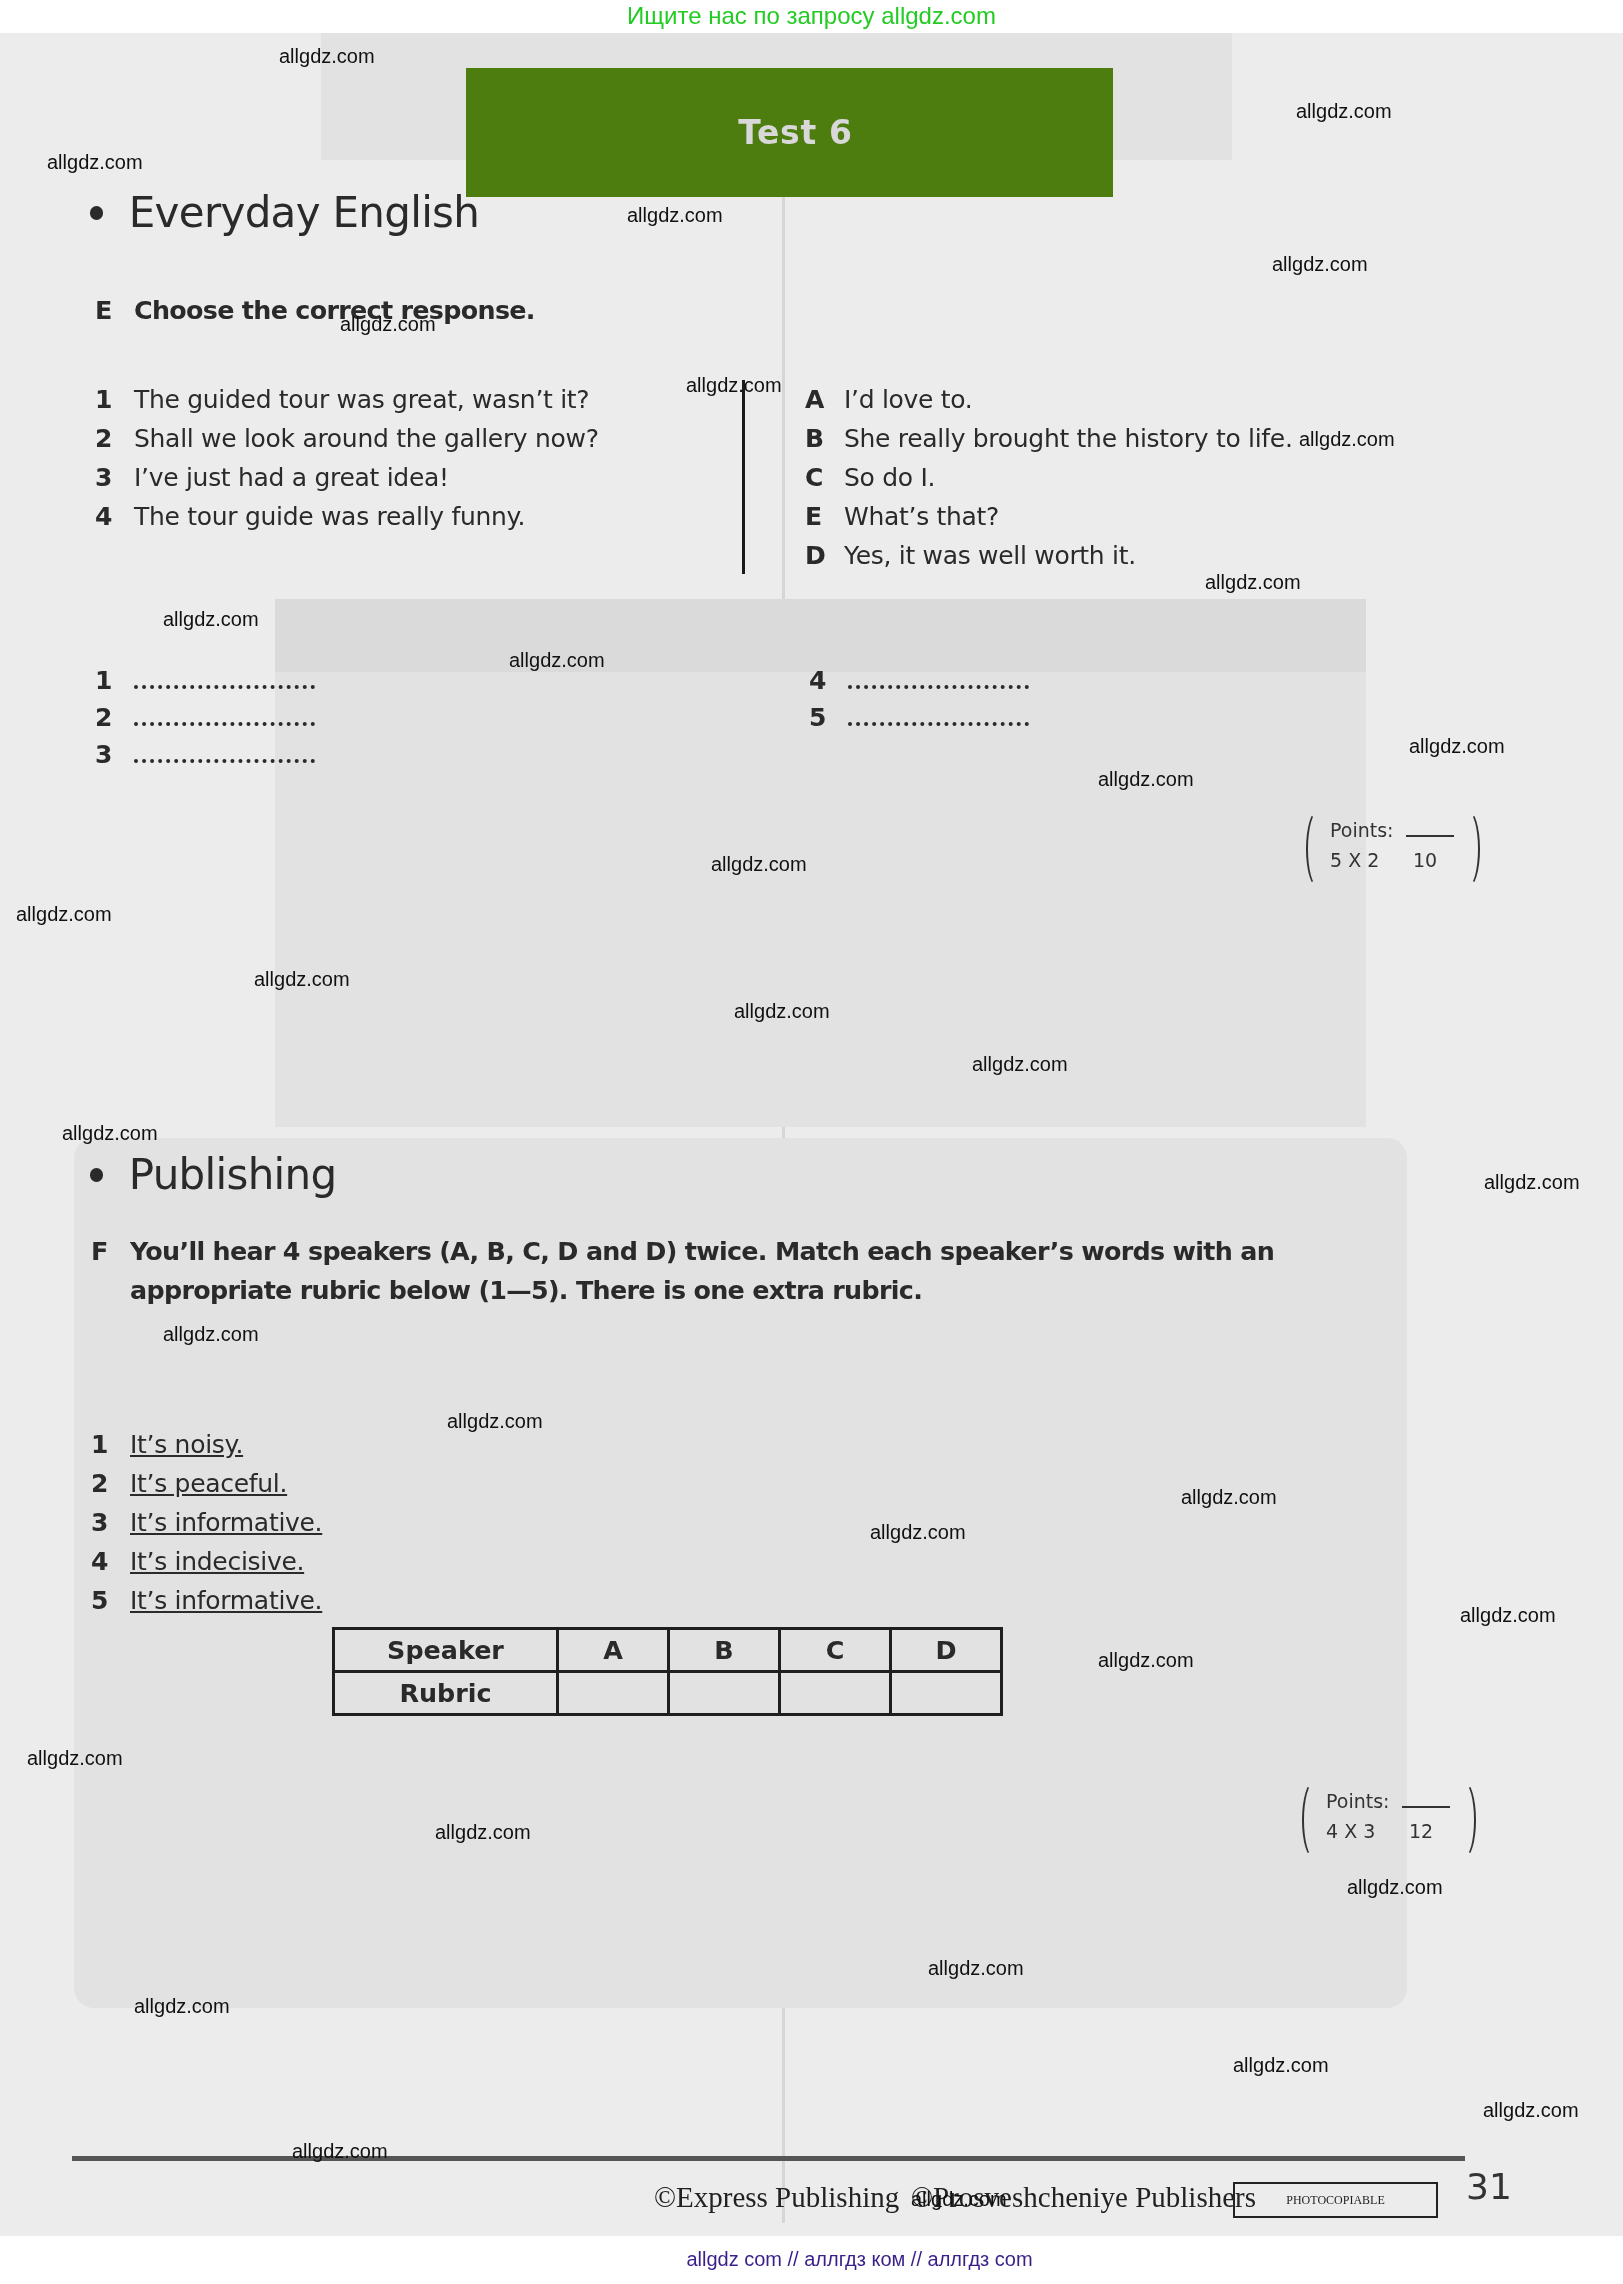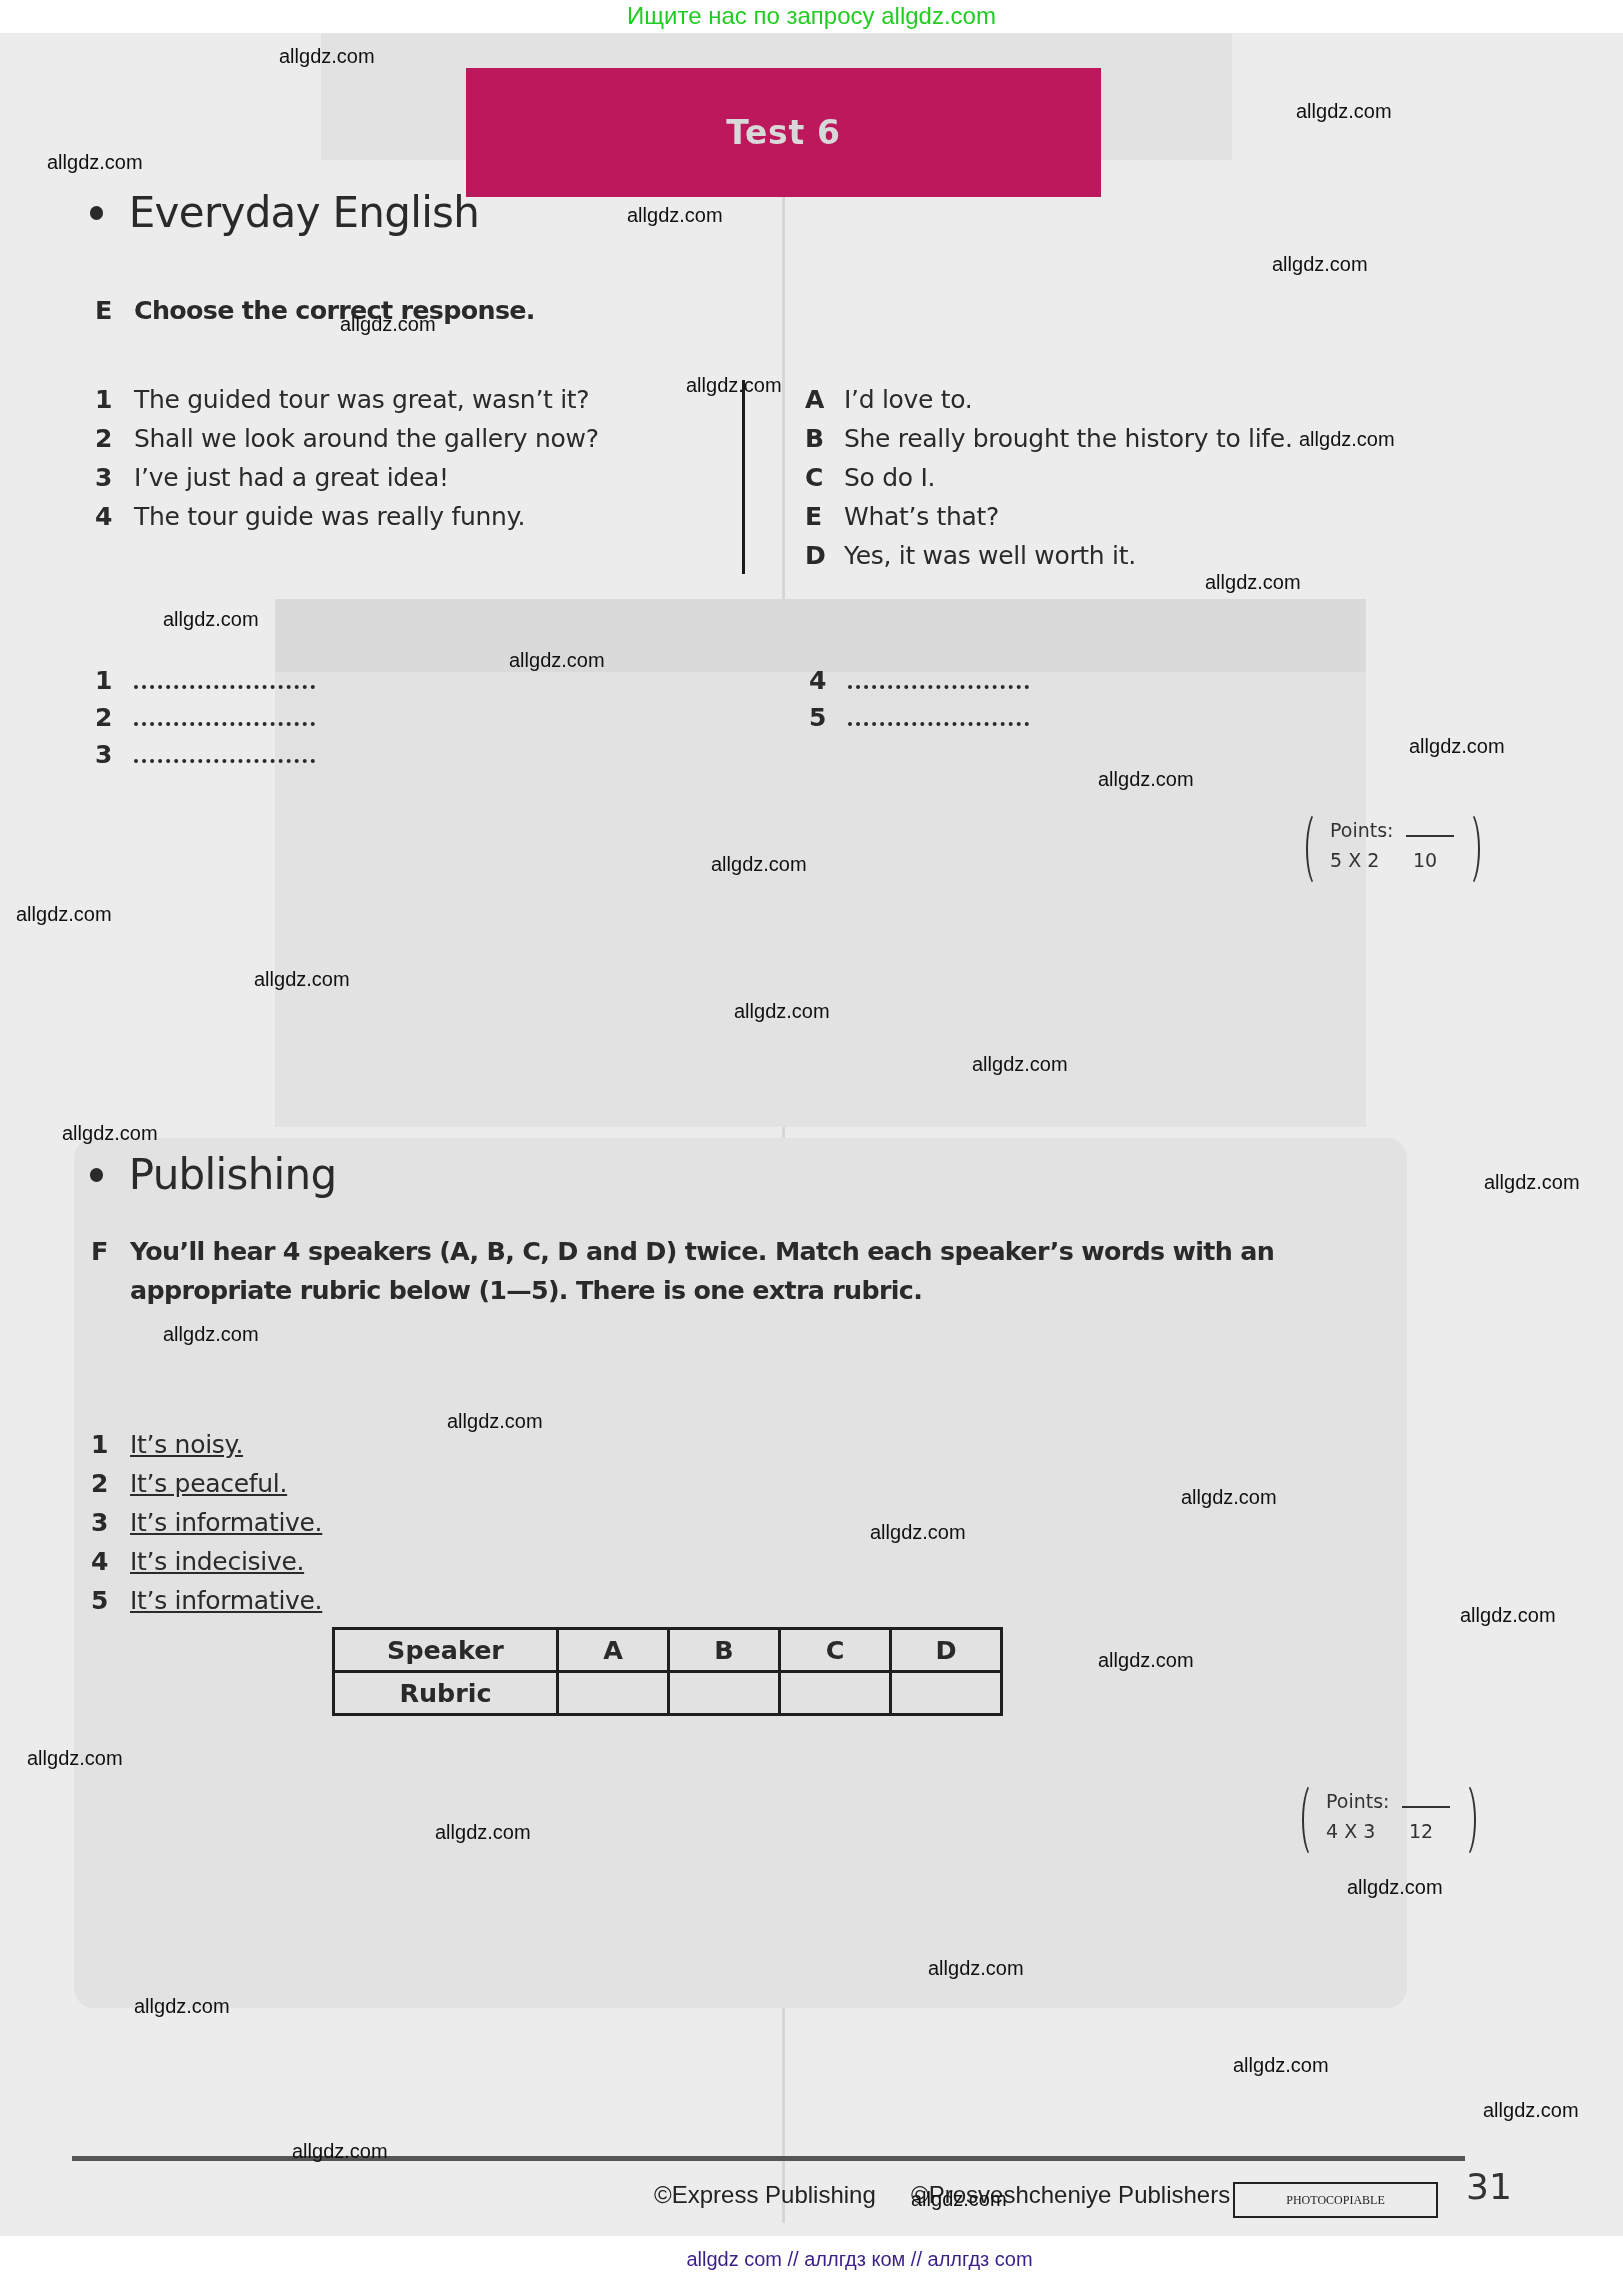--- a/index.html
+++ b/index.html
@@ -29,22 +29,22 @@
       color: #3a1f8a; font-family: "Liberation Sans", sans-serif;
       font-size: 20px; line-height: 47px;
     }
     
     .ghost-box { position: absolute; background: #e2e2e2; }
     .ghost-dark { position: absolute; background: #dadada; }
     .ghost-line { position: absolute; background: #d6d6d6; }
 
     .header-box {
       position: absolute; left: 466px; top: 35px; width: 635px; height: 129px;
-      background: #be185d;
-      display: flex; align-items: center; justify-content: center;
+      background: #4d7c0f;
+      display: flex; align-items: center; justify-content: center; padding-left: 12px;
     }
     .header-box span {
       color: #d8d8d8; font-family: "DejaVu Sans", sans-serif;
       font-size: 33px; font-weight: bold; letter-spacing: 0.7px;
     }
     .abs { position: absolute; white-space: nowrap; }
     .section-title {
       font-family: "DejaVu Sans", sans-serif; font-size: 42px; color: #2a2a2a;
       letter-spacing: -0.7px;
     }
@@ -94,22 +94,22 @@
     }
     table.match td, table.match th {
       border: 3.3px solid #1f1f1f; height: 40px; text-align: center; padding: 0;
     }
     table.match th { font-weight: bold; }
     table.match .rowhead { width: 221px; }
     table.match .cell { width: 108px; }
 
     .footer-rule { position: absolute; left: 72px; top: 2123px; width: 1393px; height: 5.4px; background: #555; }
     .footer-text {
-      position: absolute; top: 2148px; font-family: Liberation Sans, sans-serif;
-      font-size: 24px; color: #222;
+      position: absolute; top: 2148px; font-family: Liberation Serif, serif;
+      font-size: 29px; color: #222;
     }
     .photocopiable {
       position: absolute; left: 1233px; top: 2149px; width: 201px; height: 32px;
       border: 2px solid #222; text-align: center; line-height: 32px;
       font-family: "Liberation Serif", serif; font-size: 12px; color: #222;
     }
     .page-num {
       position: absolute; left: 1466px; top: 2133px; font-family: "DejaVu Sans", sans-serif;
       font-size: 36px; color: #333;
     }

